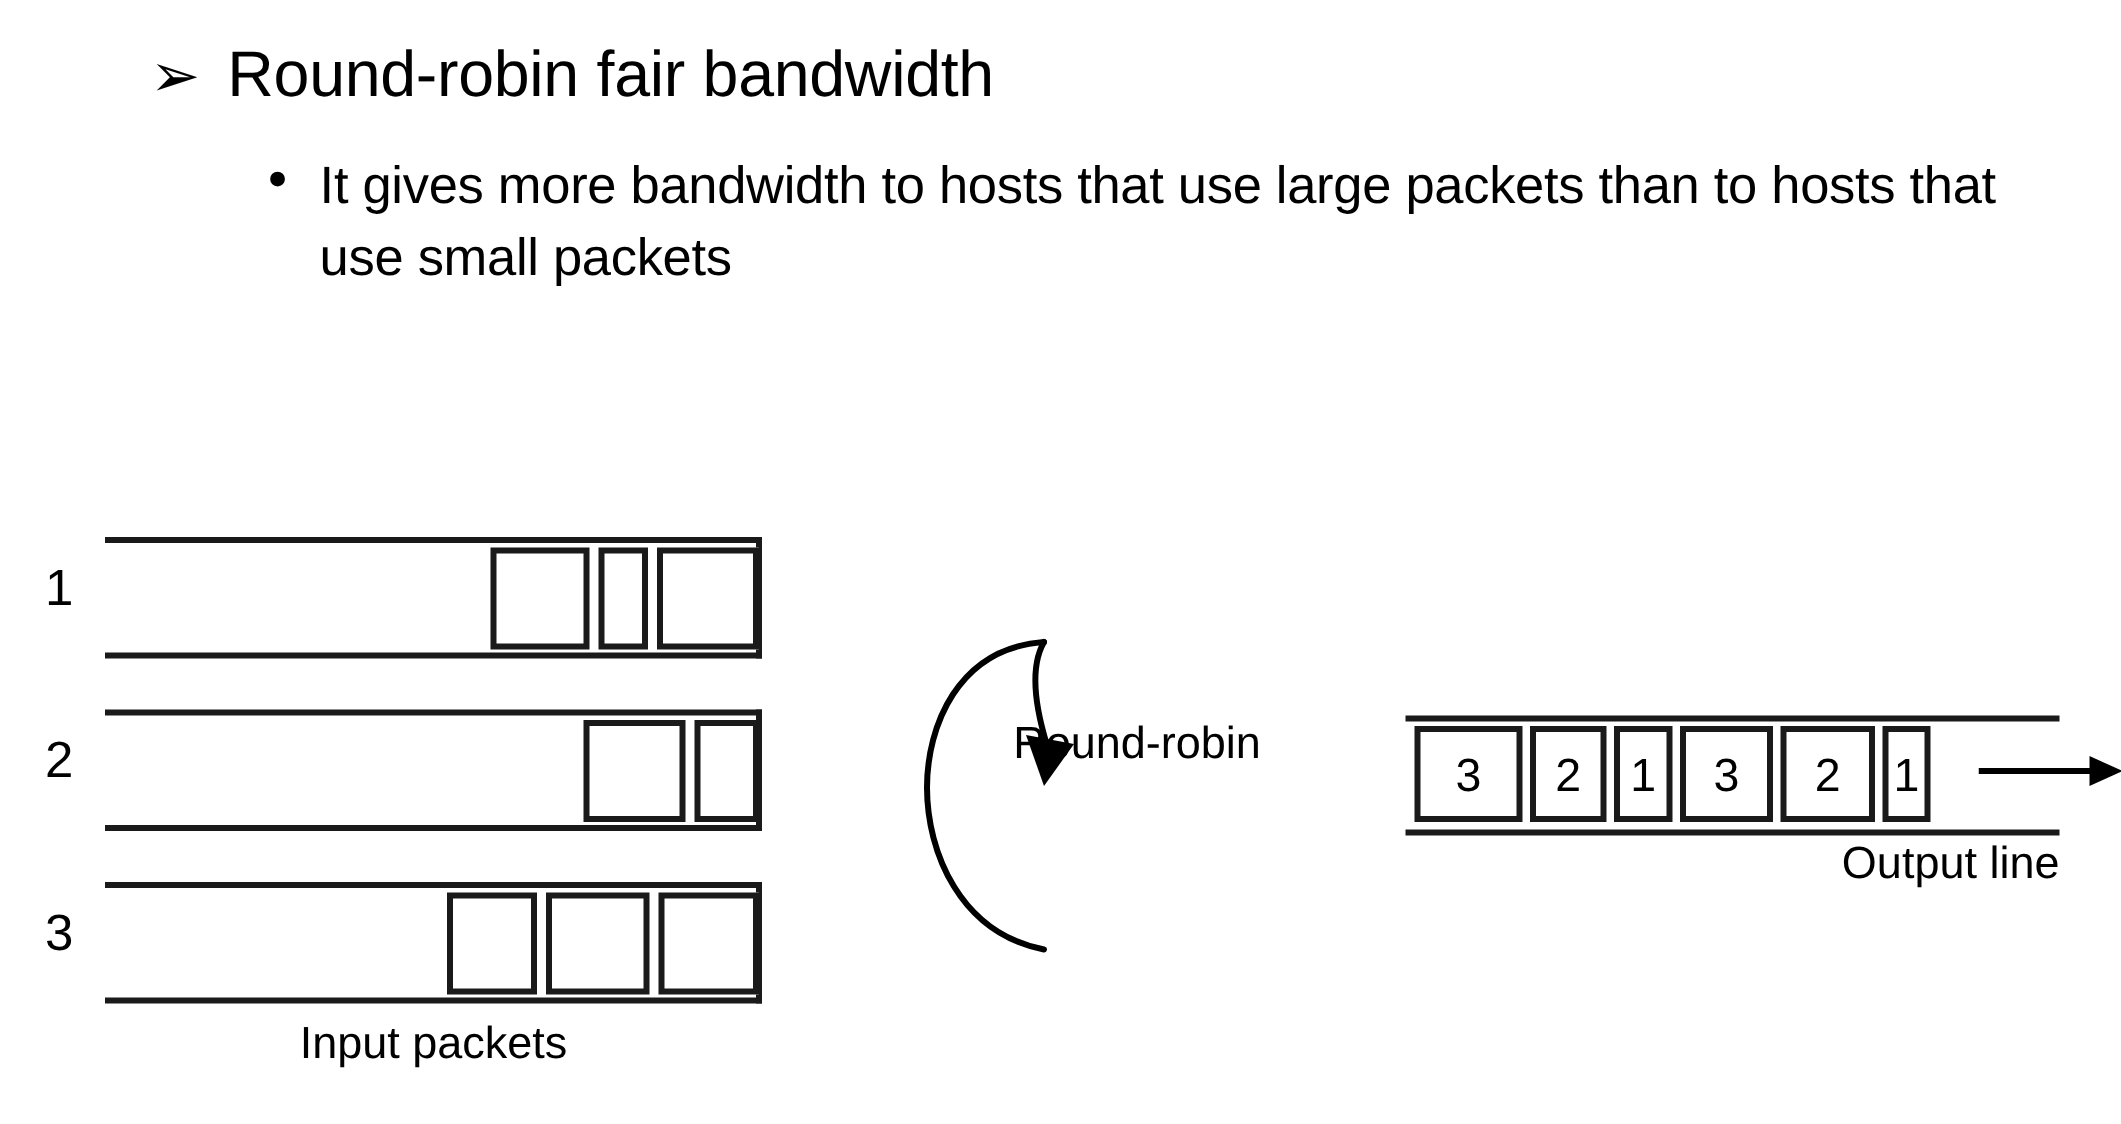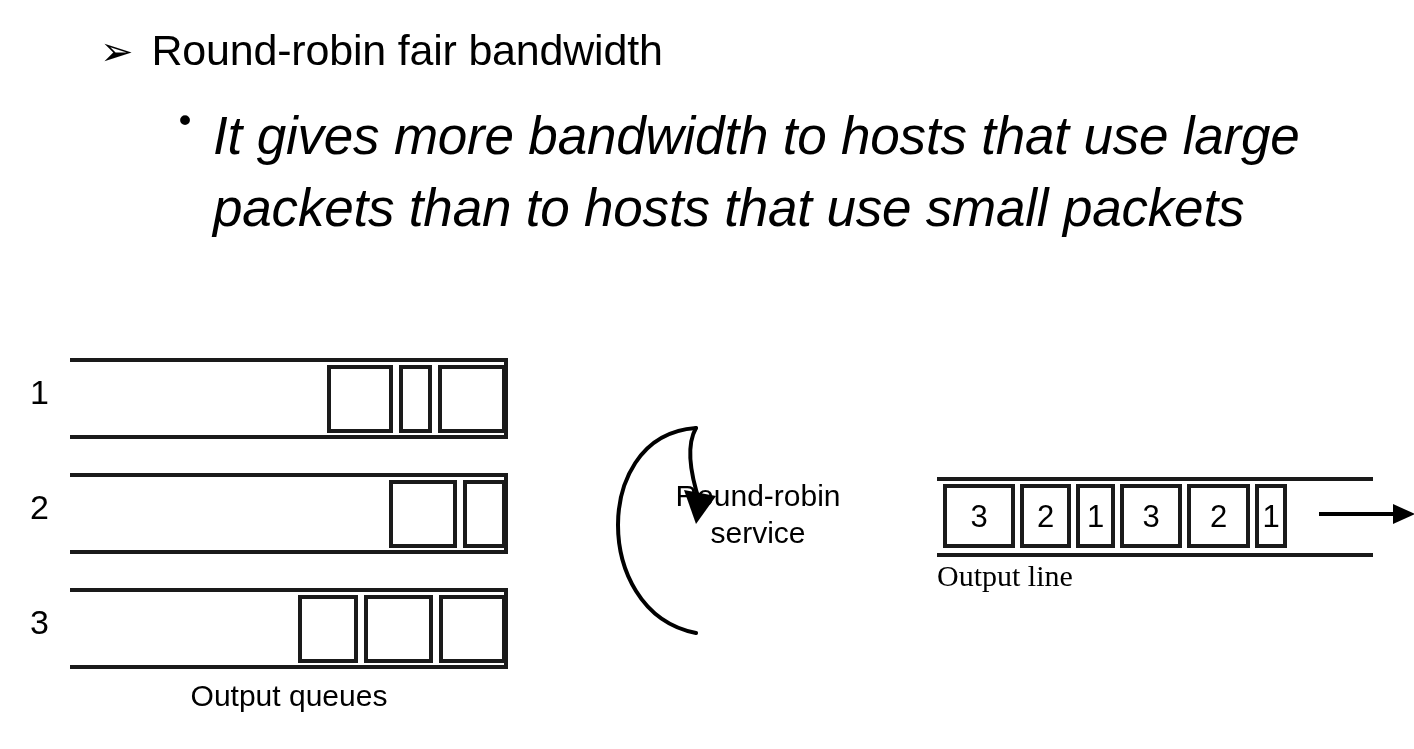--- a/index.html
+++ b/index.html
@@ -53,25 +53,24 @@
     align-items: flex-start;
     gap: 18px;
   }
   .bullet-l2 .marker {
     font-size: 34px;
     line-height: 1;
     font-family: "DejaVu Sans", sans-serif;
     transform: translateY(4px);
   }
   .bullet-l2 .text {
-    font-size: 53px;
+    font-size: 35px;
     line-height: 1.36;
     letter-spacing: -0.2px;
     max-width: 1130px;
-    font-style: italic;
   }
 
   
   .figure {
     position: absolute;
     left: 0;
     top: 300px;
     width: 1414px;
     height: 440px;
   }
@@ -186,24 +185,24 @@
   .out-arrow {
     position: absolute;
     left: 382px;
     top: 24px;
   }
   .out-label {
     position: absolute;
     left: 0;
     top: 84px;
     width: 436px;
-    text-align: left;
+    text-align: right;
     font-size: 30px;
     line-height: 1;
-    font-family: Liberation Serif, serif;
+    font-family: Liberation Sans, sans-serif;
   }
 
   .input-label {
     position: absolute;
     left: 70px;
     top: 381px;
     width: 438px;
     text-align: center;
     font-size: 30px;
     line-height: 1;
@@ -257,31 +256,30 @@
     <div class="rail top"></div>
     <div class="rail bot"></div>
     <div class="endcap"></div>
     <div class="packets">
       <div class="pkt" style="width:60px;"></div>
       <div class="pkt" style="width:69px;"></div>
       <div class="pkt" style="width:67px;"></div>
     </div>
   </div>
 
-  <div class="input-label">Output queues</div>
+  <div class="input-label">Input packets</div>
 
   <div class="rr">
     <svg width="290" height="270" viewBox="0 0 290 270">
       <path d="M 96 38 C 38 42, 18 95, 18 135 C 18 178, 40 232, 96 243" fill="none" stroke="#000000" stroke-width="4" stroke-linecap="round"></path>
       <path d="M 96 38 C 84 59, 93 92, 100 113" fill="none" stroke="#000000" stroke-width="4" stroke-linecap="round"></path>
       <polygon points="84,100 116,106 96,134" fill="#000000"></polygon>
     </svg>
     <div class="rr-label">
       <div>Round-robin</div>
-      <div>service</div>
     </div>
   </div>
 
   <div class="outline-group">
     <div class="orail top"></div>
     <div class="orail bot"></div>
     <div class="opackets">
       <div class="opkt" style="width:72px;">3</div>
       <div class="opkt" style="width:51px;">2</div>
       <div class="opkt" style="width:39px;">1</div>

